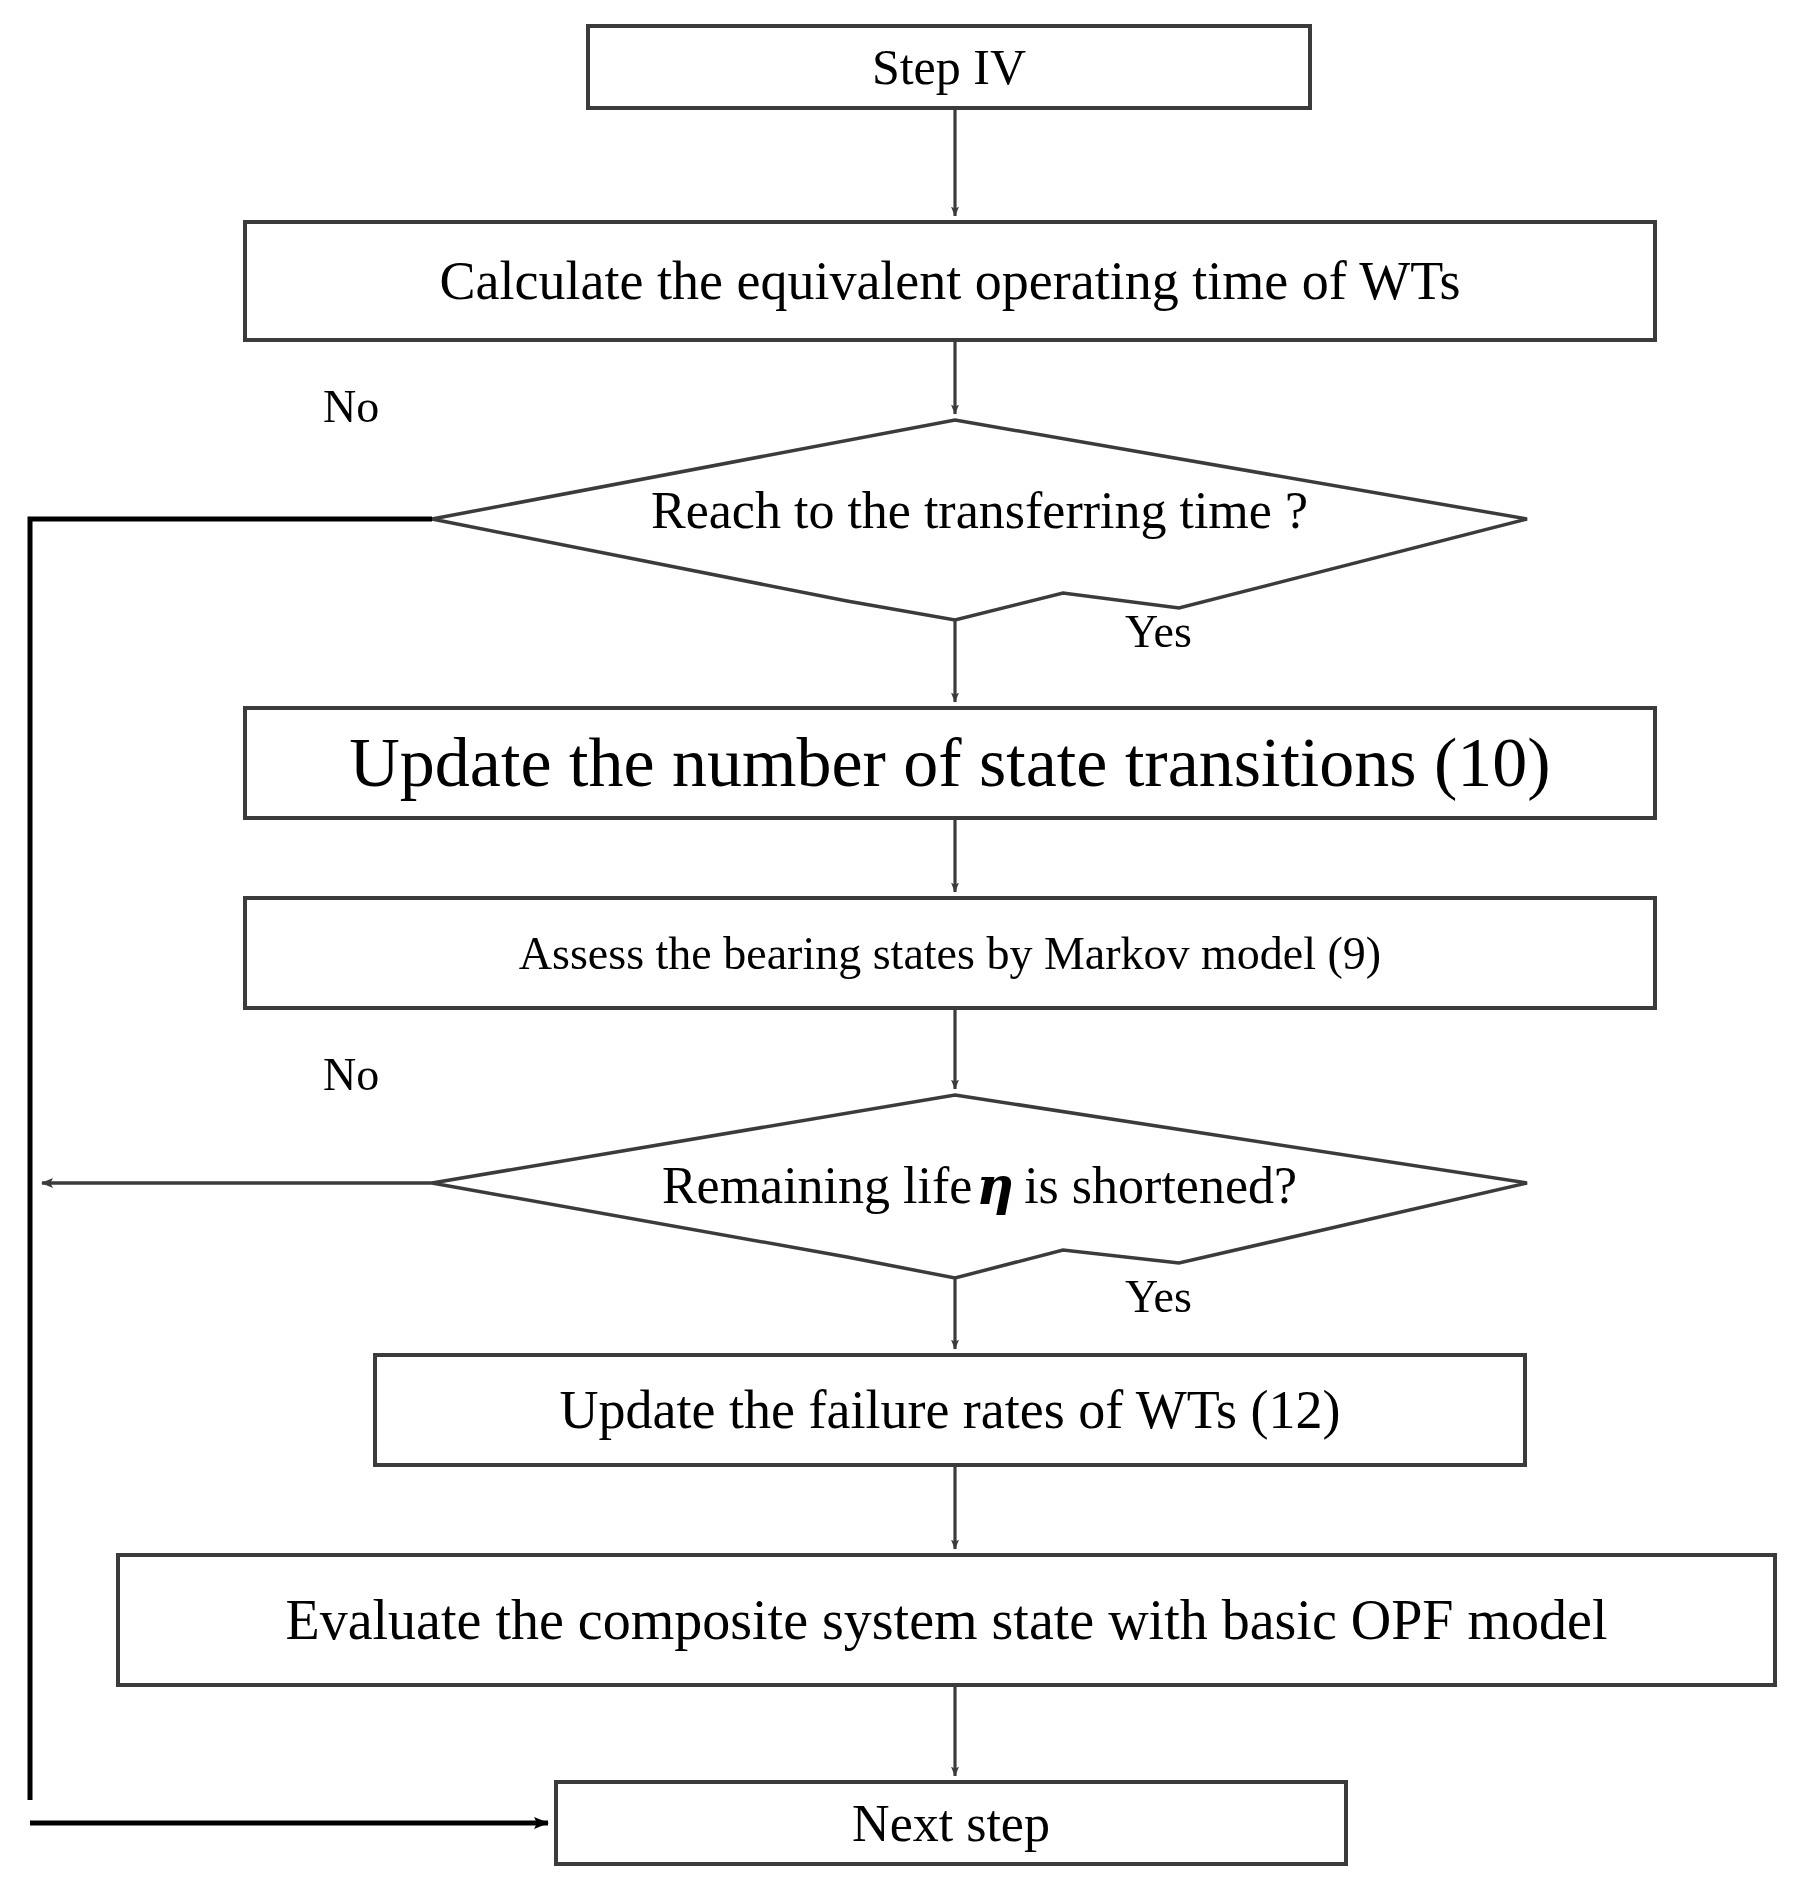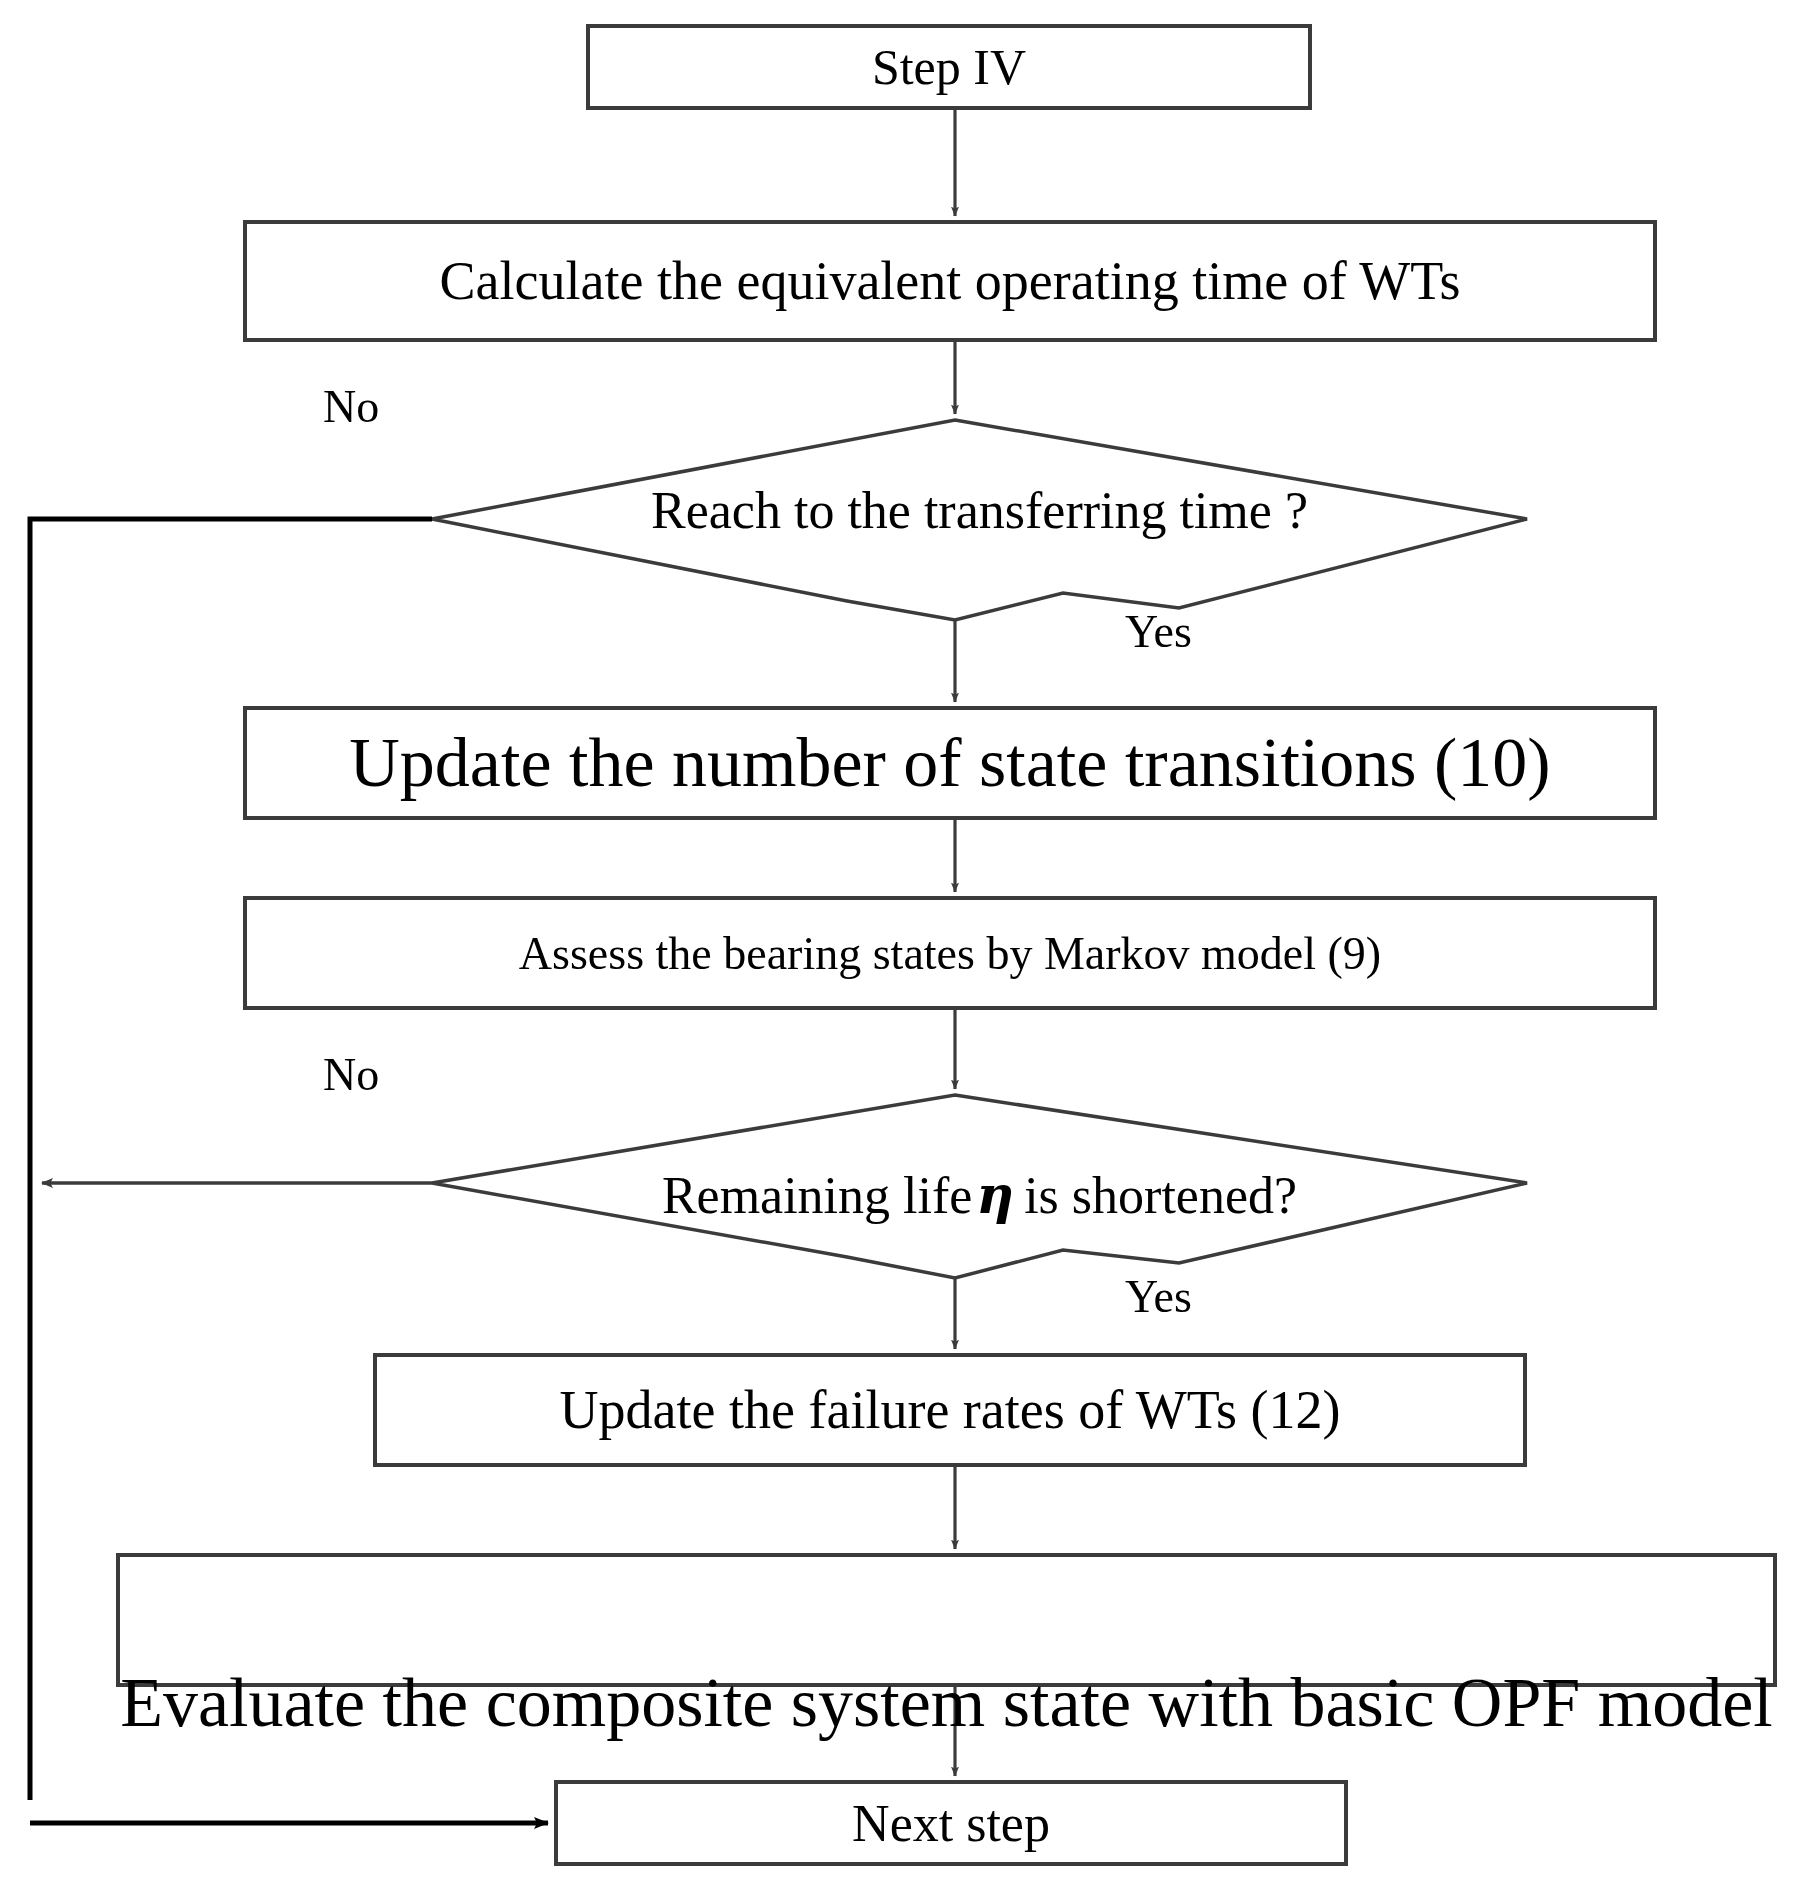--- a/index.html
+++ b/index.html
@@ -120,31 +120,31 @@
   </div>
 
   <div class="node-text" style="left:245px; top:708px; width:1410px; height:110px; font-size:70px;">
     <span>Update the number of state transitions (10)</span>
   </div>
 
   <div class="node-text" style="left:245px; top:898px; width:1410px; height:110px; font-size:46px;">
     <span>Assess the bearing states by Markov model (9)</span>
   </div>
 
-  <div class="node-text" style="left:432px; top:1145px; width:1095px; height:80px; font-size:52px;align-items:flex-end;">
+  <div class="node-text" style="left:432px; top:1145px; width:1095px; height:80px; font-size:52px;">
     <span>Remaining life</span>
     <span class="eta">η</span>
     <span style="padding-left:6px;">is shortened?</span>
   </div>
 
   <div class="node-text" style="left:375px; top:1355px; width:1150px; height:110px; font-size:54px;">
     <span>Update the failure rates of WTs (12)</span>
   </div>
 
-  <div class="node-text" style="left:118px; top:1638px; width:1657px; height:130px; font-size:70px;">
+  <div class="node-text" style="left:118px; top:1555px; width:1657px; height:130px; font-size:56px;">
     <span>Evaluate the composite system state with basic OPF model</span>
   </div>
 
   <div class="node-text" style="left:556px; top:1782px; width:790px; height:82px; font-size:52px;">
     <span>Next step</span>
   </div>
 
   <div class="edge-label" style="left:288px; top:380px; font-size:46px;">No</div>
 
   <div class="edge-label" style="left:1090px; top:605px; font-size:46px;">Yes</div>

